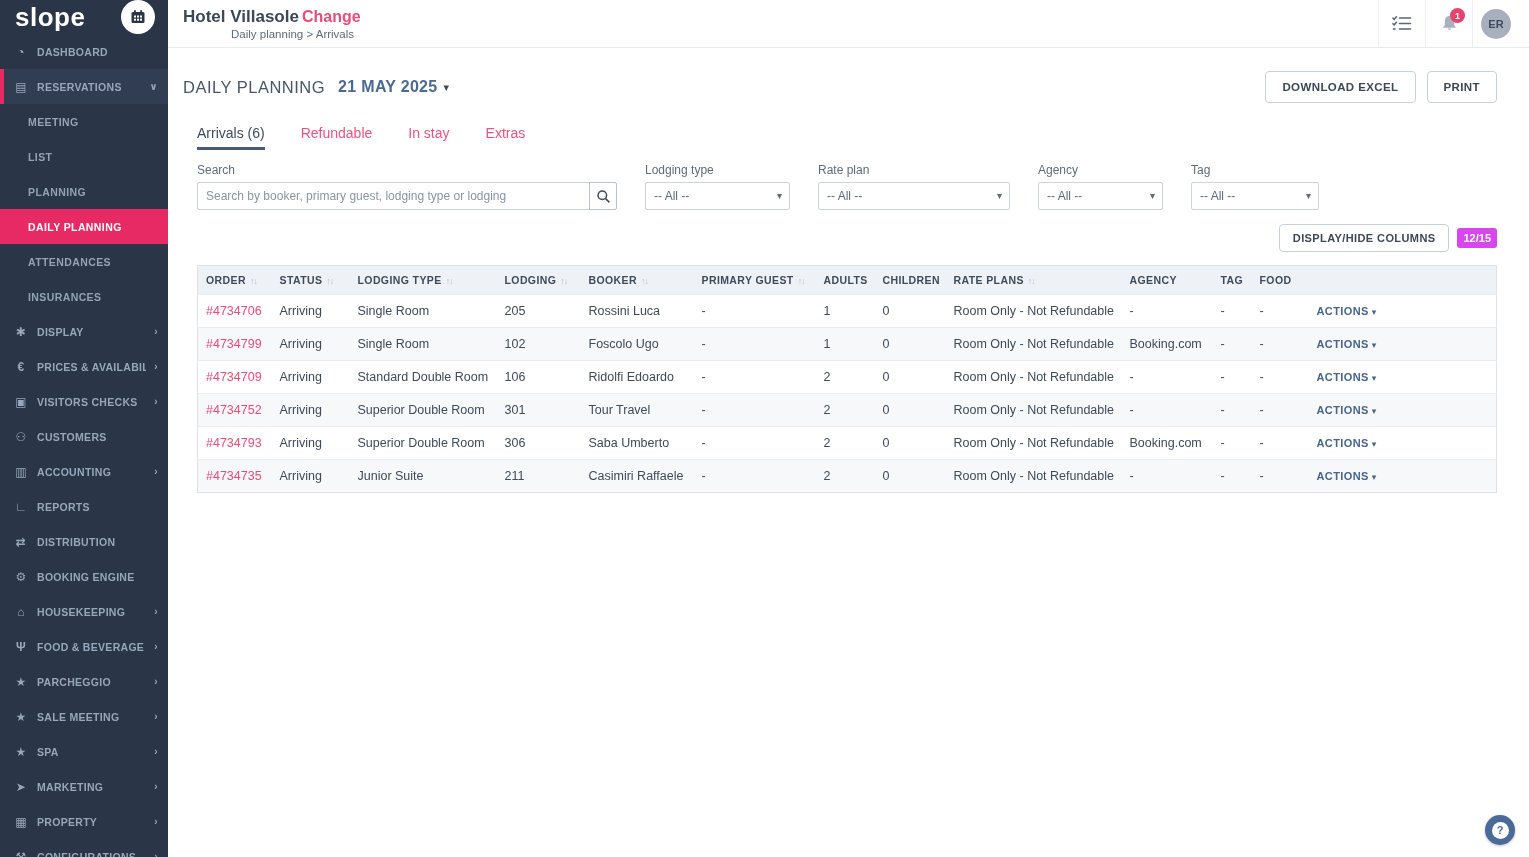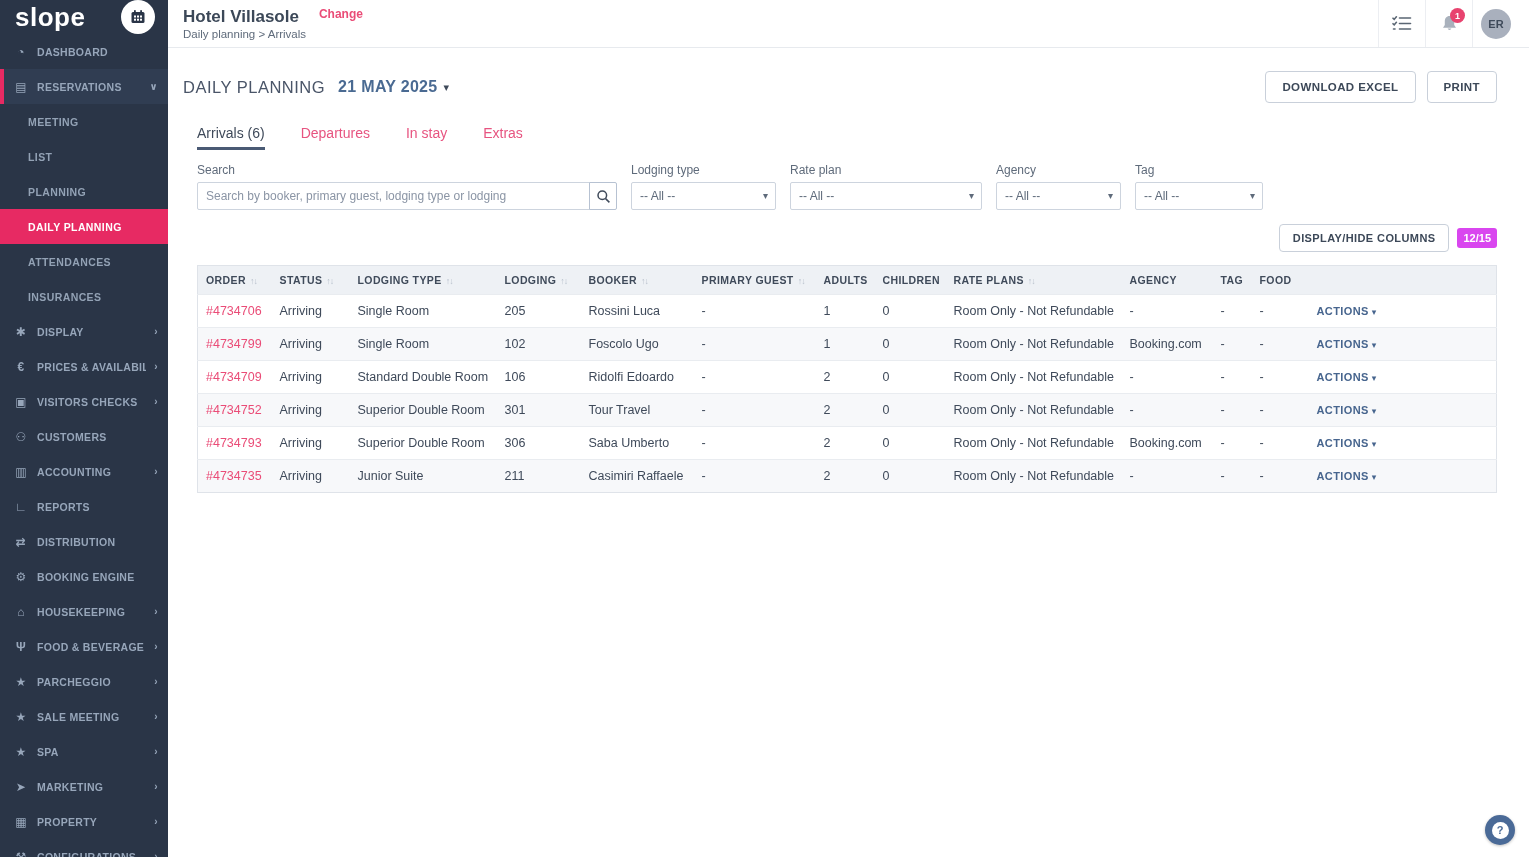--- a/index.html
+++ b/index.html
@@ -22,45 +22,45 @@
   .nav-item.active-section { background:#303d52; }
   .nav-item.active-section::before { content:""; position:absolute; left:0; top:0; bottom:0; width:4px; background:#e72a63; }
   .subnav { display:flex; flex-direction:column; }
   .sub-item { height:35px; display:flex; align-items:center; padding:0 10px 0 28px; color:#93a2b5; font-size:10.5px; font-weight:700; letter-spacing:.4px; cursor:pointer; }
   .sub-item.active { background:#e72a63; color:#fff; }
 
   
   .main { flex:1; display:flex; flex-direction:column; background:#fff; min-width:0; }
   .topbar { height:48px; min-height:48px; border-bottom:1px solid #e7eaee; display:flex; align-items:center; padding:0 0 0 15px; }
   .hotel-block { display:flex; flex-direction:column; justify-content:center; }
-  .hotel-line { display:flex; align-items:flex-start; gap:20px; }
+  .hotel-line { display:flex; align-items:center; gap:3px; }
   .hotel-name { font-size:17px; font-weight:600; color:#3c4858; }
-  .change-link { font-size:12px; font-weight:700; color:#ea4c77; cursor:pointer; }
-  .breadcrumb { font-size:11.5px; color:#5f6b7b; margin-top:1px; }
+  .change-link { font-size:16px; font-weight:700; color:#ea4c77; cursor:pointer; }
+  .breadcrumb { font-size:11.5px; color:#5f6b7b; margin-top:1px;margin-left:48px; }
   .topbar-right { margin-left:auto; display:flex; align-items:center; height:100%; padding-right:10px; }
   .top-icon-cell { width:47px; height:100%; display:flex; align-items:center; justify-content:center; border-left:1px solid #eceef2; cursor:pointer; position:relative; }
   .avatar-cell { border-left:1px solid #eceef2; width:47px; height:100%; display:flex; align-items:center; justify-content:center; }
   .avatar { width:30px; height:30px; border-radius:50%; background:#a9b0bd; color:#3f4a5a; font-size:11px; font-weight:700; display:flex; align-items:center; justify-content:center; cursor:pointer; }
   .notif-badge { position:absolute; top:8px; right:7px; min-width:15px; height:15px; border-radius:8px; background:#e8436f; color:#fff; font-size:9px; font-weight:700; display:flex; align-items:center; justify-content:center; padding:0 3px; }
 
   .content { padding:13px 32px 0 15px; flex:1; }
   .title-row { display:flex; align-items:center; margin:10px 0 22px 0; }
   .page-title { font-size:16.5px; font-weight:500; color:#4a5568; letter-spacing:.5px; }
   .date-picker { display:flex; align-items:center; gap:6px; margin-left:13px; cursor:pointer; }
   .date-text { font-size:16px; font-weight:700; color:#4a6a92; letter-spacing:.3px; }
   .date-caret { font-size:11px; color:#3f4a5a; }
   .title-buttons { margin-left:auto; display:flex; gap:11px; }
   .btn { background:#fff; border:1px solid #c9d0da; border-radius:4px; padding:9px 16px; font-family:inherit; font-size:11.5px; font-weight:700; color:#3c4858; letter-spacing:.4px; cursor:pointer; }
 
   .panel { margin-left:14px; }
   .tabs { display:flex; gap:36px; margin-bottom:13px; }
   .tab { font-size:14px; color:#e75480; cursor:pointer; padding-bottom:6px; }
   .tab.active { color:#3f4a5a; border-bottom:3px solid #4a5a74; }
 
-  .filters { display:flex; gap:14px; align-items:flex-end; }
+  .filters { display:flex; gap:28px; align-items:flex-end; }
   .fgroup { display:flex; flex-direction:column; }
   .flabel { font-size:12px; color:#5f6b7b; margin-bottom:5px; }
   .search-wrap { display:flex; }
   .search-input { width:393px; height:28px; border:1px solid #cdd4de; border-radius:2px 0 0 2px; padding:0 8px; font-family:inherit; font-size:12px; color:#5f6b7b; outline:none; }
   .search-input::placeholder { color:#8b95a5; }
   .search-btn { width:28px; height:28px; background:#fff; border:1px solid #b7c2d2; margin-left:-1px; border-radius:0 2px 2px 0; display:flex; align-items:center; justify-content:center; cursor:pointer; }
   .select-wrap { position:relative; }
   .filter-select { appearance:none; -webkit-appearance:none; -moz-appearance:none; background:#fff; border:1px solid #cdd4de; border-radius:2px; height:28px; padding:0 22px 0 8px; font-family:inherit; font-size:12px; color:#5f6b7b; width:100%; cursor:pointer; outline:none; }
   .select-caret { position:absolute; right:8px; top:50%; transform:translateY(-55%); font-size:10px; color:#5f6b7b; pointer-events:none; }
   .w-lodging { width:145px; } .w-rate { width:192px; } .w-agency { width:125px; } .w-tag { width:128px; }
@@ -252,21 +252,21 @@
       </span>
       <span class="title-buttons">
         <button class="btn">DOWNLOAD EXCEL</button>
         <button class="btn">PRINT</button>
       </span>
     </div>
 
     <div class="panel">
       <div class="tabs">
         <span class="tab active">Arrivals (6)</span>
-        <span class="tab">Departures</span>
+        <span class="tab">Refundable</span>
         <span class="tab">In stay</span>
         <span class="tab">Extras</span>
       </div>
 
       <div class="filters">
         <div class="fgroup">
           <span class="flabel">Search</span>
           <div class="search-wrap">
             <input class="search-input" type="text" placeholder="Search by booker, primary guest, lodging type or lodging" style="">
             <button class="search-btn">

